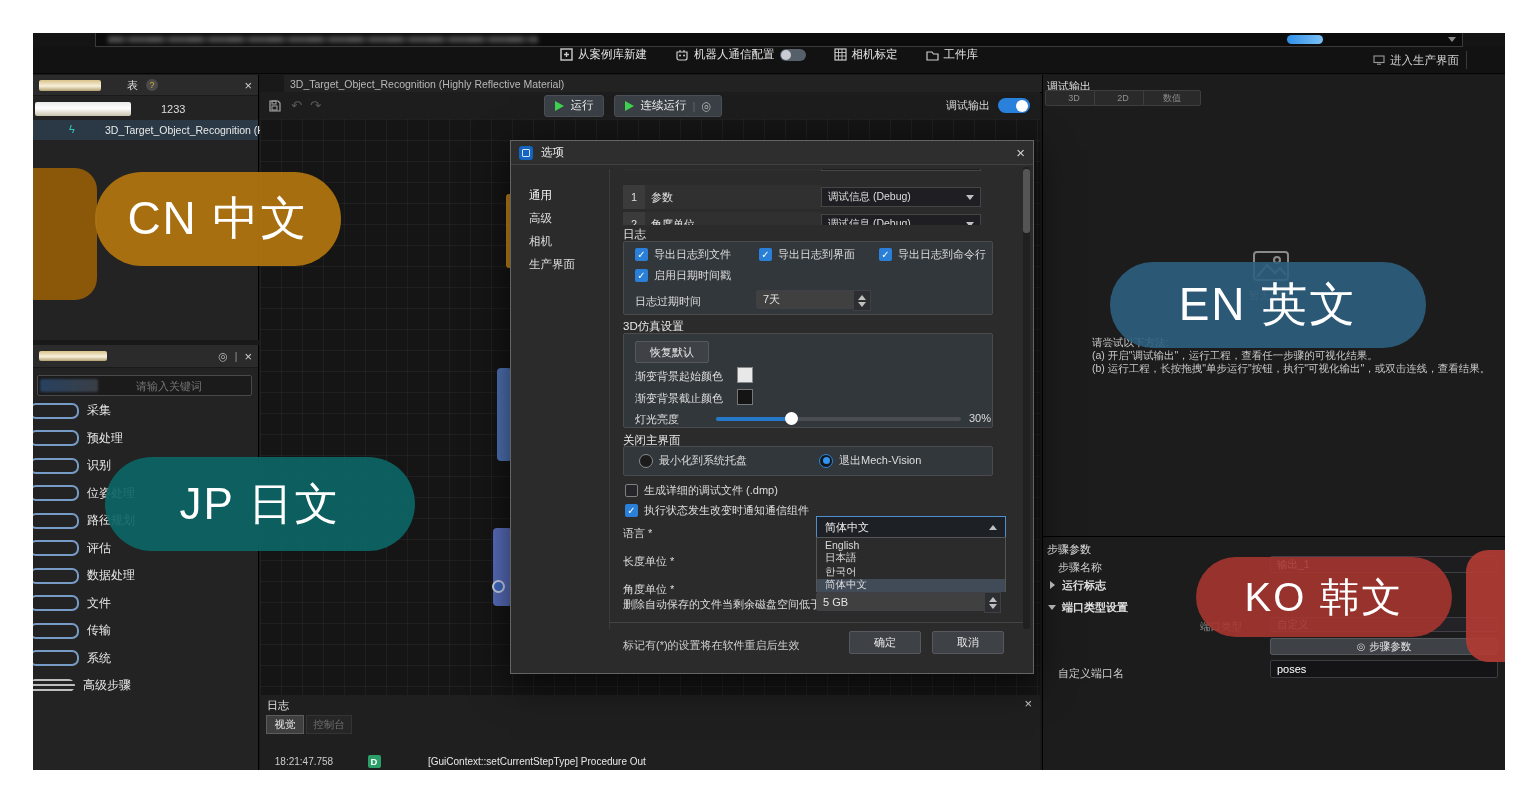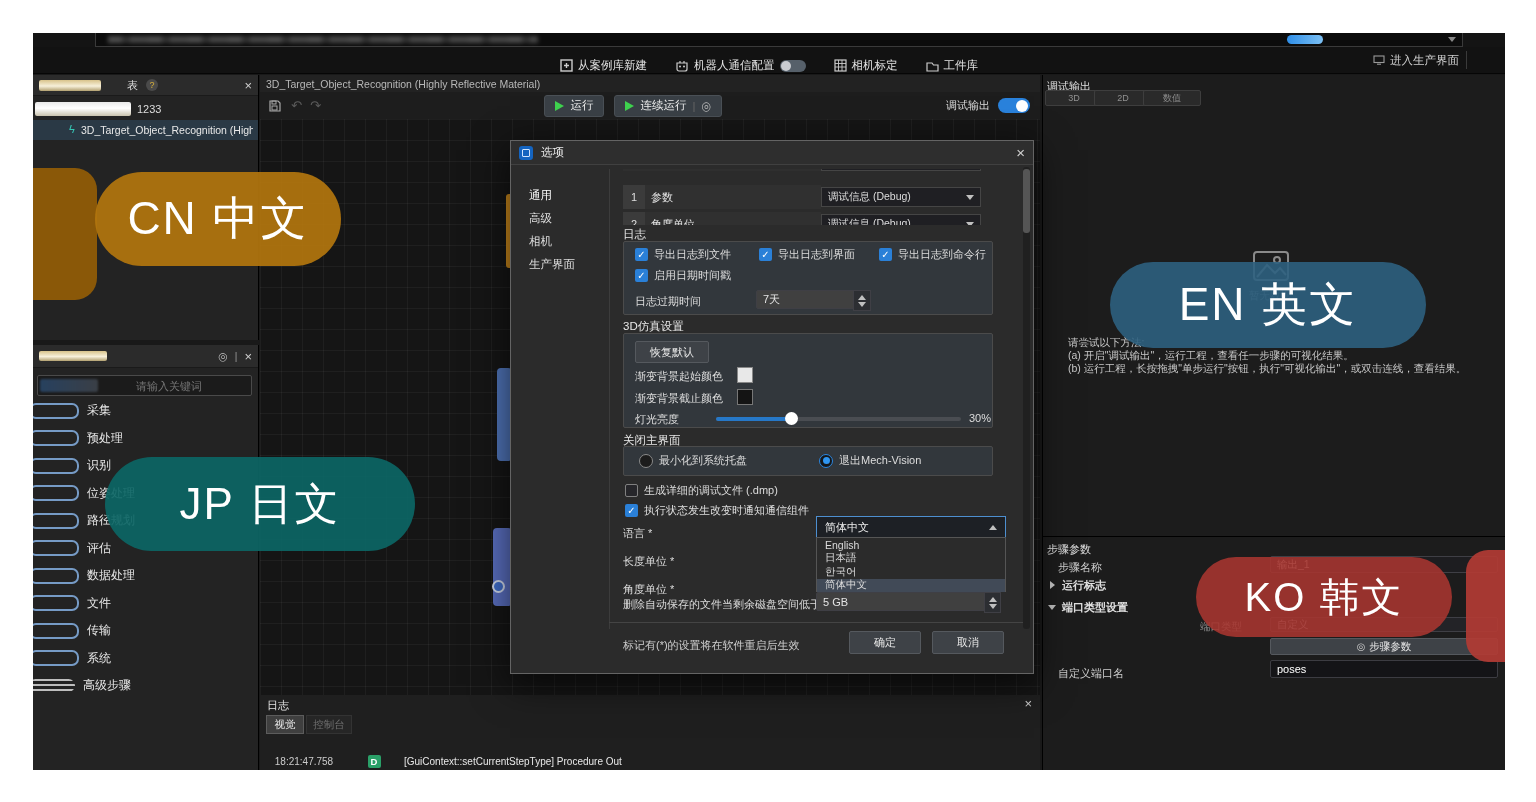--- a/index.html
+++ b/index.html
@@ -1,21 +1,21 @@
 <!DOCTYPE html>
 <html><head>
 <meta charset="utf-8">
 <style>
   html,body{margin:0;padding:0;background:#fff;}
   .page{position:relative;width:1536px;height:802px;background:#ffffff;overflow:hidden;
         font-family:"Liberation Sans","DejaVu Sans",sans-serif;}
   .abs{position:absolute;}
   .app{position:absolute;left:33px;top:33px;width:1472px;height:737px;background:#191919;
        overflow:hidden;color:#ddd;font-size:11px;}
-  .nw{white-space:nowrap;}
+  .nw{white-space:nowrap;margin-left:24px;}
   
   .censor-tan{background:linear-gradient(180deg,#d8c38b,#f7f0da 55%,#b2a070);border-radius:2px;filter:blur(.6px);}
   .censor-light{background:linear-gradient(180deg,#e9e9e9,#ffffff 45%,#c9c2ad);border-radius:2px;filter:blur(.6px);}
   .censor-dark{background:linear-gradient(90deg,#27415f,#3a3f46);border-radius:2px;filter:blur(.8px);}
   .blur-smudge{background:repeating-linear-gradient(90deg,#9a9a9a 0 14px,#5f5f5f 14px 22px,#8a8a8a 22px 40px);opacity:.45;filter:blur(2px);}
   
   .topstrip-box{background:#0c0c0c;border-left:1px solid #3a3a3a;border-right:1px solid #3a3a3a;border-bottom:1px solid #3a3a3a;}
   .tbtn{display:flex;align-items:center;gap:5px;font-size:11.5px;color:#e3e3e3;}
   .mini-toggle{width:26px;height:12px;border-radius:6px;background:#56606a;position:relative;}
   .mini-toggle::after{content:"";position:absolute;left:1px;top:1px;width:10px;height:10px;border-radius:50%;background:#c9ccd2;}
@@ -68,21 +68,21 @@
 
     <div class="abs" style="left:0;top:0;width:1472px;height:14px;background:#141414;">
       <div class="abs topstrip-box" style="left:62px;top:0;width:1366px;height:13px;">
         <div class="abs blur-smudge" style="left:12px;top:3px;width:430px;height:7px;"></div>
         <div class="abs" style="left:1191px;top:2px;width:36px;height:9px;border-radius:5px;background:linear-gradient(90deg,#2f8fe8,#7cc0f4);"></div>
         <div class="abs tri-d" style="left:1352px;top:4px;border-top-color:#888;"></div>
       </div>
     </div>
 
     <div class="abs" style="left:0;top:14px;width:1472px;height:26px;background:#121212;border-bottom:1px solid #060606;">
-      <div class="abs" style="left:0;right:0;top:0;height:26px;display:flex;justify-content:center;align-items:flex-end;gap:28px;">
+      <div class="abs" style="left:0;right:0;top:0;height:26px;display:flex;justify-content:center;align-items:flex-start;gap:28px;">
         <div class="tbtn">
           <svg width="13" height="13">
               <rect x="1" y="1" width="11" height="11" fill="none" stroke="#ccc" stroke-width="1.4"></rect>
               <path d="M6.5 4v5M4 6.5h5" stroke="#ccc" stroke-width="1.4"></path>
             </svg>
           <span>从案例库新建</span>
         </div>
         <div class="tbtn">
           <svg width="14" height="12">
               <path d="M2 3h10v6a2 2 0 0 1-2 2H4a2 2 0 0 1-2-2z" fill="none" stroke="#ccc" stroke-width="1.2"></path>

